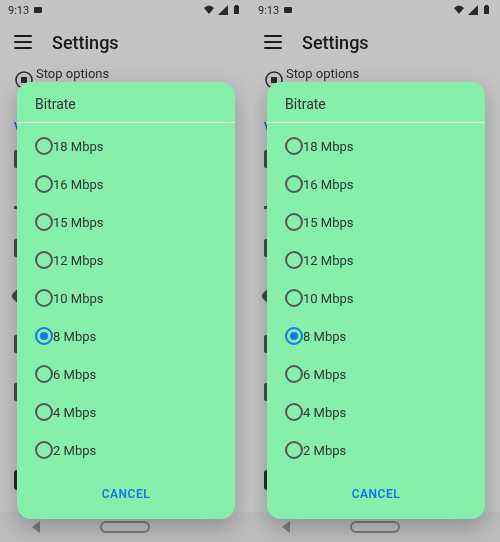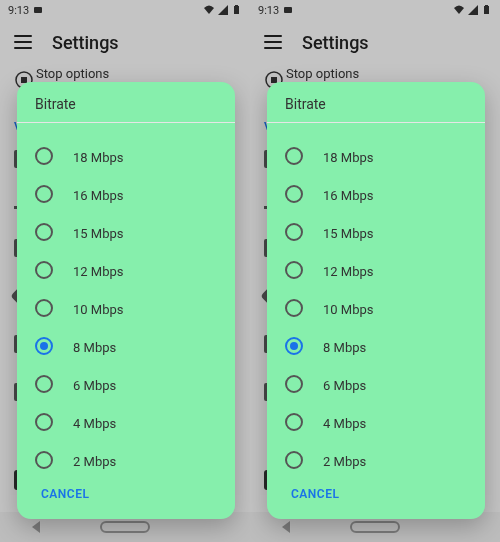--- a/index.html
+++ b/index.html
@@ -15,26 +15,26 @@
 .title{font-size:18px;font-weight:500;color:#222}
 .row{display:flex;align-items:center;padding:2px 14px;gap:2px}
 .row-icon{width:20px;height:20px;flex:0 0 20px;display:flex;align-items:center;justify-content:center}
 .row-text .primary{font-size:13px;color:#333}
 .row-text .secondary{font-size:11px;color:#777}
 .scrim{position:absolute;inset:0;background:rgba(0,0,0,0.18)}
 .dialog{position:absolute;left:17px;right:15px;top:82px;background:#86efac;border-radius:14px;box-shadow:0 8px 24px rgba(0,0,0,0.25);display:flex;flex-direction:column;overflow:hidden}
 .dialog-title{padding:14px 18px 10px;font-size:14px;color:#333}
 .divider{height:1px;background:#e6e6e6}
 .options{padding:4px 0}
-.option{display:flex;align-items:flex-end;height:38px;padding:0 18px;gap:20px;cursor:pointer}
+.option{display:flex;align-items:center;height:38px;padding:0 18px;cursor:pointer}
 .radio{width:18px;height:18px;border:2px solid #555;border-radius:50%;position:relative;flex:0 0 18px}
 .radio.selected{border-color:#1a73e8}
 .radio.selected::after{content:"";position:absolute;inset:3px;background:#1a73e8;border-radius:50%}
 .option-label{font-size:13px;color:#333}
-.actions{display:flex;justify-content:flex-start;padding:8px 14px 12px}
+.actions{display:flex;justify-content:center;padding:8px 14px 12px}
 .btn-cancel{font-size:12px;font-weight:600;letter-spacing:0.5px;color:#1a73e8;background:none;border:none;padding:6px 10px;cursor:pointer}
 .peek-tab{position:absolute;left:14px;top:120px;font-size:11px;font-weight:600;letter-spacing:0.5px;color:#1a73e8}
 .encoder-row{position:absolute;left:0;right:0;bottom:44px;display:flex;align-items:center;gap:16px;padding:6px 14px}
 .enc-badge{width:20px;height:20px;background:#333;color:#fff;font-size:11px;font-weight:600;display:flex;align-items:center;justify-content:center;border-radius:3px}
 .enc-text .primary{font-size:12px;color:#333}
 .enc-text .secondary{font-size:10px;color:#777}
 .navbar{position:absolute;bottom:0;left:0;right:0;height:30px;background:#e7e7e7;display:flex;align-items:center;justify-content:center;gap:60px}
 .nav-pill{width:50px;height:12px;border:2px solid #999;border-radius:8px}
 .nav-back{width:0;height:0;border-top:6px solid transparent;border-bottom:6px solid transparent;border-right:8px solid #999}
 .bg-icons{position:absolute;left:14px;top:150px;display:flex;flex-direction:column;gap:30px}

